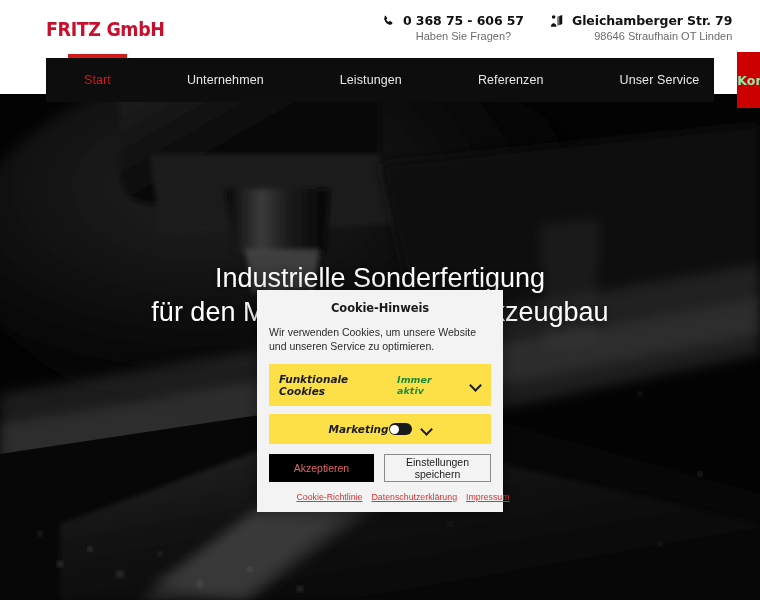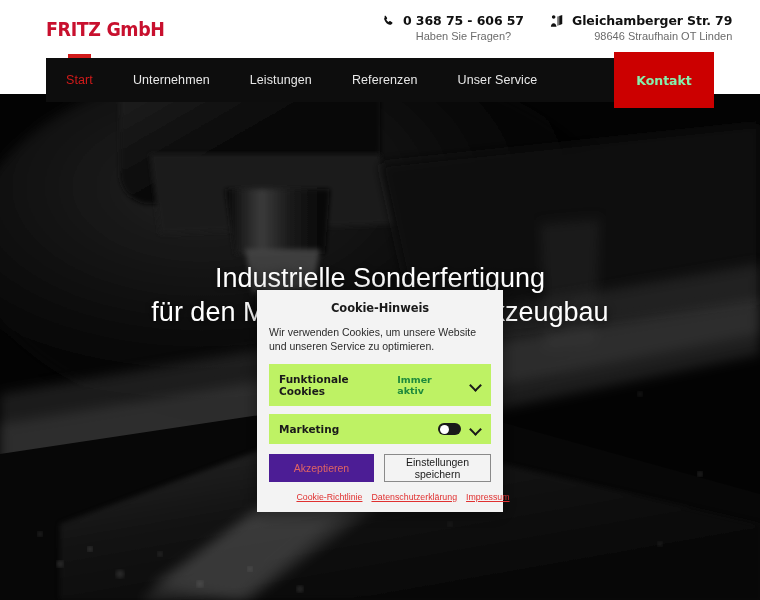--- a/index.html
+++ b/index.html
@@ -43,21 +43,21 @@
   .contact-phone .c-sub { text-align: center; }
 
   
   .navwrap {
     position: absolute; top: 58px; left: 46px; width: 668px; height: 44px;
     background: #0d0d0d; z-index: 30; display: flex; align-items: stretch;
   }
   .nav-items { display: flex; align-items: stretch; }
   .nav-item {
     position: relative; display: flex; align-items: center;
-    padding: 0 20px; font-size: 12.5px; color: #e8e8e8;
+    padding: 0 38px; font-size: 12.5px; color: #e8e8e8;
     white-space: nowrap; cursor: pointer; letter-spacing: 0.1px;
   }
   .nav-item.active { color: #d11a1a; }
   .nav-item.active::before {
     content: ""; position: absolute; top: -4px; left: 22px; right: 22px;
     height: 4px; background: #d11a1a;
   }
   .nav-spacer { flex: 1 1 auto; }
   .nav-cta {
     display: flex; align-items: center; justify-content: center;
@@ -93,22 +93,22 @@
     text-align: center;
     font-family: "DejaVu Sans", sans-serif;
     font-weight: bold; font-size: 11.5px; color: #1a1a1a;
     letter-spacing: -0.1px; margin-bottom: 10px;
   }
   .cookie-desc {
     font-size: 10.5px; line-height: 14px; color: #2b2b2b;
     margin-bottom: 11px;
   }
   .cookie-row {
-    display: flex; align-items: center; justify-content: space-between;
-    background: #bef264; padding: 9px 10px; margin-bottom: 8px;
+    display: flex; align-items: center; justify-content: center;
+    background: #fde047; padding: 9px 10px; margin-bottom: 8px; font-style: italic;
   }
   .row-label {
     font-family: "DejaVu Sans", sans-serif;
     font-weight: bold; font-size: 10.5px; color: #1a1a1a;
   }
   .row-right { display: flex; align-items: center; gap: 9px; }
   .always-active {
     font-family: "DejaVu Sans", sans-serif;
     font-weight: bold; font-size: 9.5px; color: #1e8a3c;
   }
@@ -127,21 +127,21 @@
     cursor: pointer;
   }
   .toggle .knob {
     position: absolute; left: 1.5px; top: 1.5px;
     width: 9px; height: 9px; border-radius: 50%; background: #ffffff;
   }
   .cookie-btns {
     display: flex; gap: 10px; margin-top: 10px; margin-bottom: 10px;
   }
   .btn-accept {
-    flex: 1 1 0; height: 28px; background: #4c1d95; border: none;
+    flex: 1 1 0; height: 28px; background: #000000; border: none;
     color: #e06464; font-size: 10.5px; cursor: pointer;
     font-family: "Liberation Sans", sans-serif;
   }
   .btn-save {
     flex: 1 1 0; height: 28px; background: #f3f3f3;
     border: 1px solid #8a8a8a; color: #1a1a1a;
     font-size: 10.5px; cursor: pointer;
     font-family: "Liberation Sans", sans-serif;
   }
   .cookie-links {

